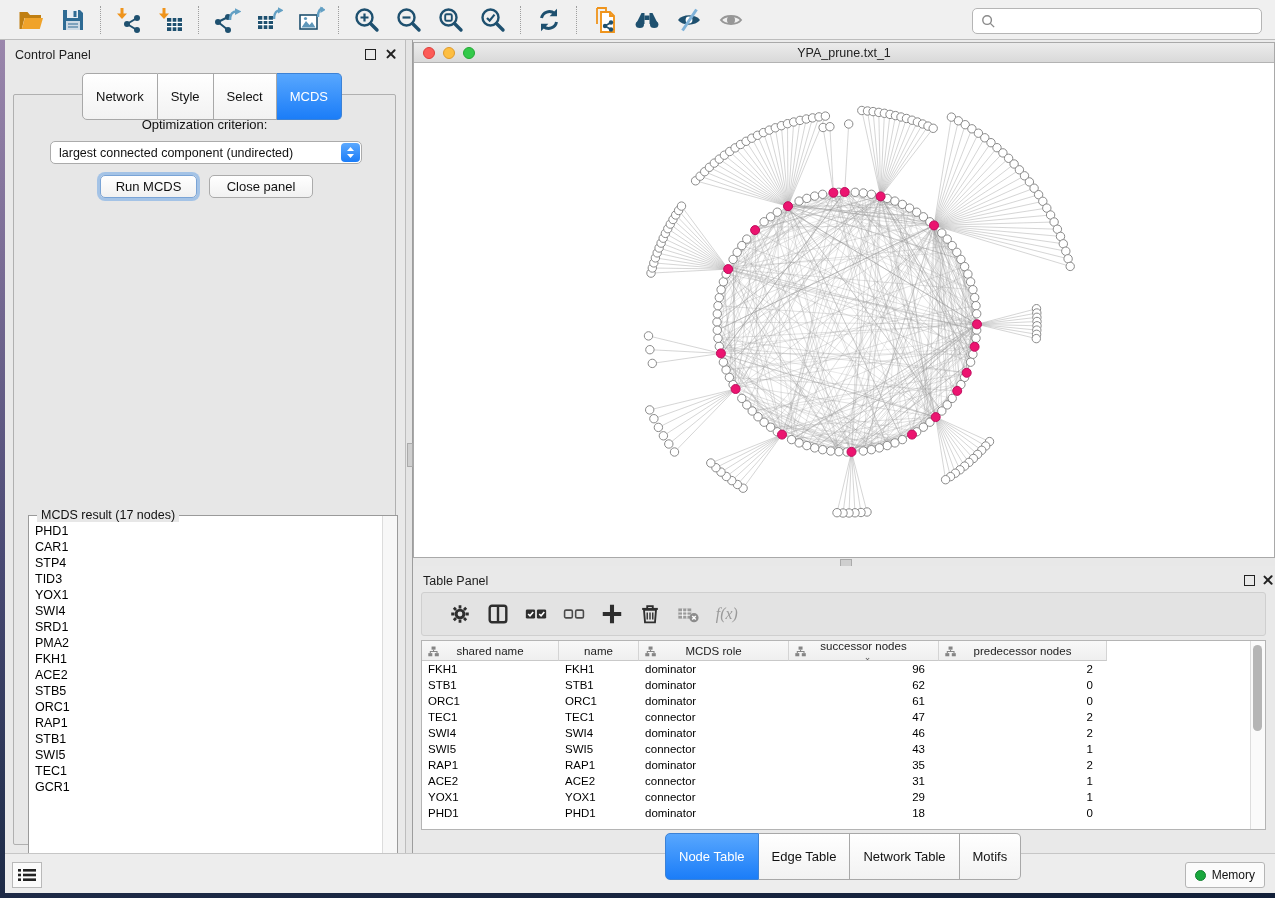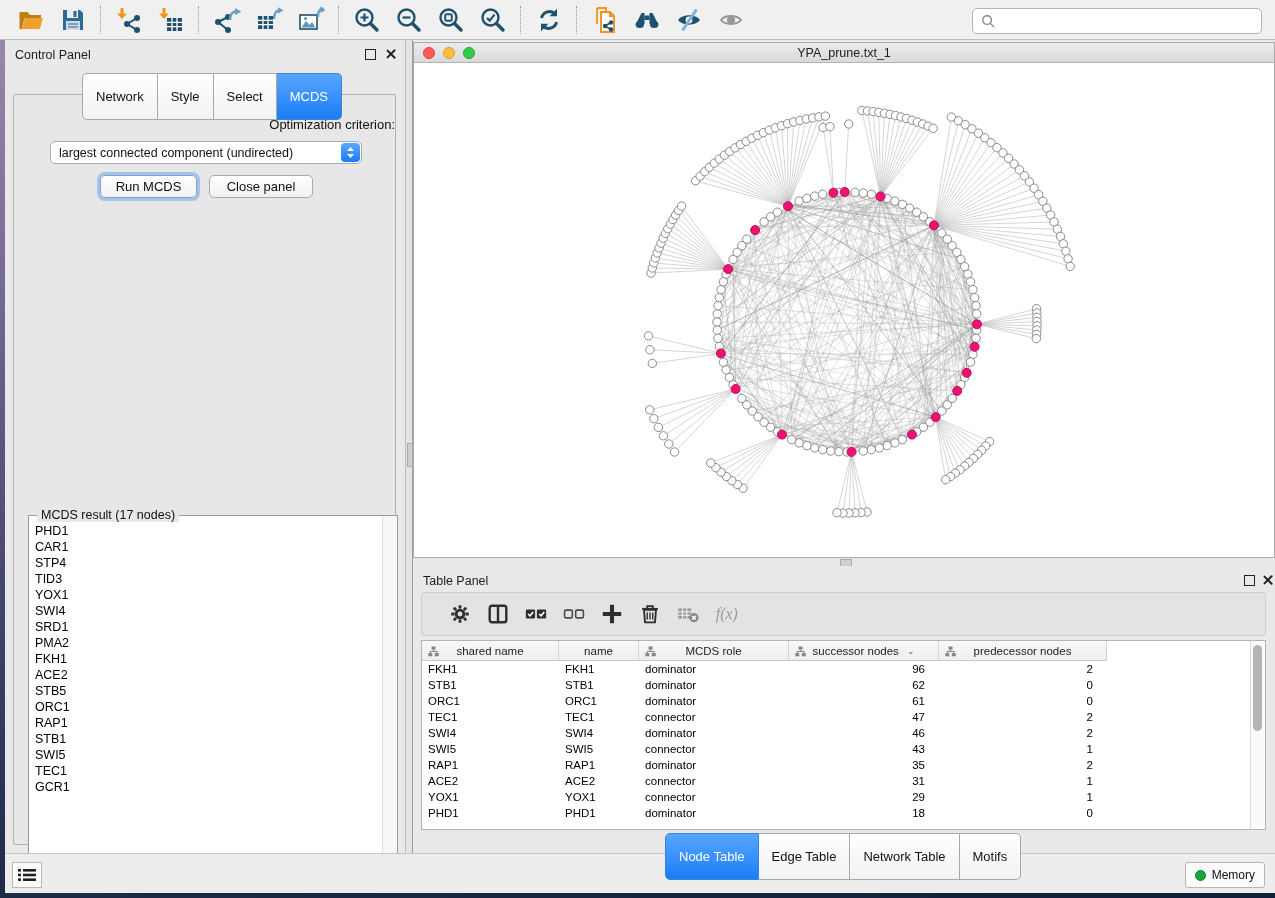--- a/index.html
+++ b/index.html
@@ -32,21 +32,21 @@
   .seg-tabs{display:flex;}
   #cp-tabs{position:absolute;left:77px;top:33px;z-index:3;}
   .seg-tab{height:21px;line-height:21px;padding:12px 13px;font-size:13px;color:#111;
            background:linear-gradient(#ffffff,#f2f2f2);border:1px solid #a8a8a8;border-left:none;cursor:default;}
   .seg-tab:first-child{border-left:1px solid #a8a8a8;border-radius:5px 0 0 5px;}
   .seg-tab:last-child{border-radius:0 5px 5px 0;}
   .seg-tab.sel{background:linear-gradient(#58a7fe,#1b7df8);color:#fff;border-color:#3c82d6;text-align:center;}
 
   #cp-content{position:absolute;left:8px;top:54px;width:383px;height:751px;border:1px solid #b0b0b0;
               background:#e7e7e7;border-radius:2px;box-sizing:border-box;}
-  #opt-label{position:absolute;left:0;top:22px;width:100%;text-align:right;font-size:13px;color:#111;}
+  #opt-label{position:absolute;left:0;top:22px;width:100%;text-align:center;font-size:13px;color:#111;}
   #criterion{position:absolute;left:36px;top:46px;width:312px;height:23px;background:#fff;border:1px solid #ababab;
              border-radius:5px;display:flex;align-items:center;box-sizing:border-box;}
   #criterion .val{flex:1;font-size:12.5px;color:#111;padding-left:8px;white-space:nowrap;}
   #criterion .stepper{width:19px;height:19px;margin-right:1px;border-radius:4px;
              background:linear-gradient(#5ca9fe,#1a7cf8);position:relative;}
   .stepper svg{position:absolute;left:0;top:0;}
   .btn{height:23px;background:linear-gradient(#ffffff,#f1f1f1);border:1px solid #ababab;border-radius:5px;
        font-size:13px;color:#111;display:flex;align-items:center;justify-content:center;box-sizing:border-box;}
   #run-btn{position:absolute;left:86px;top:80px;width:97px;border-color:#7aa4d6;
            box-shadow:0 0 0 3px rgba(110,165,230,.55);}
@@ -1160,21 +1160,21 @@
           </div>
           <div class="hcell" style="width: 150px;">
             <svg viewBox="0 0 10.5 10.5" width="11" height="11" class="tree">
               <rect x="3.4" y="0.5" width="3.8" height="3" fill="#858585"></rect>
               <rect x="0.3" y="6.8" width="3.8" height="3" fill="#858585"></rect>
               <rect x="6.5" y="6.8" width="3.8" height="3" fill="#858585"></rect>
               <path d="M5.3 3.5v1.8M2.2 6.8V5.3h6.4v1.5" stroke="#858585" fill="none"></path>
             </svg>
             <span>MCDS role</span>
           </div>
-          <div class="hcell" style="width: 150px;">
+          <div class="hcell" style="width: 150px; flex-direction: column;">
             <svg viewBox="0 0 10.5 10.5" width="11" height="11" class="tree">
               <rect x="3.4" y="0.5" width="3.8" height="3" fill="#858585"></rect>
               <rect x="0.3" y="6.8" width="3.8" height="3" fill="#858585"></rect>
               <rect x="6.5" y="6.8" width="3.8" height="3" fill="#858585"></rect>
               <path d="M5.3 3.5v1.8M2.2 6.8V5.3h6.4v1.5" stroke="#858585" fill="none"></path>
             </svg>
             <span>successor nodes</span>
             <span class="sort">⌄</span>
           </div>
           <div class="hcell" style="width: 168px;">

